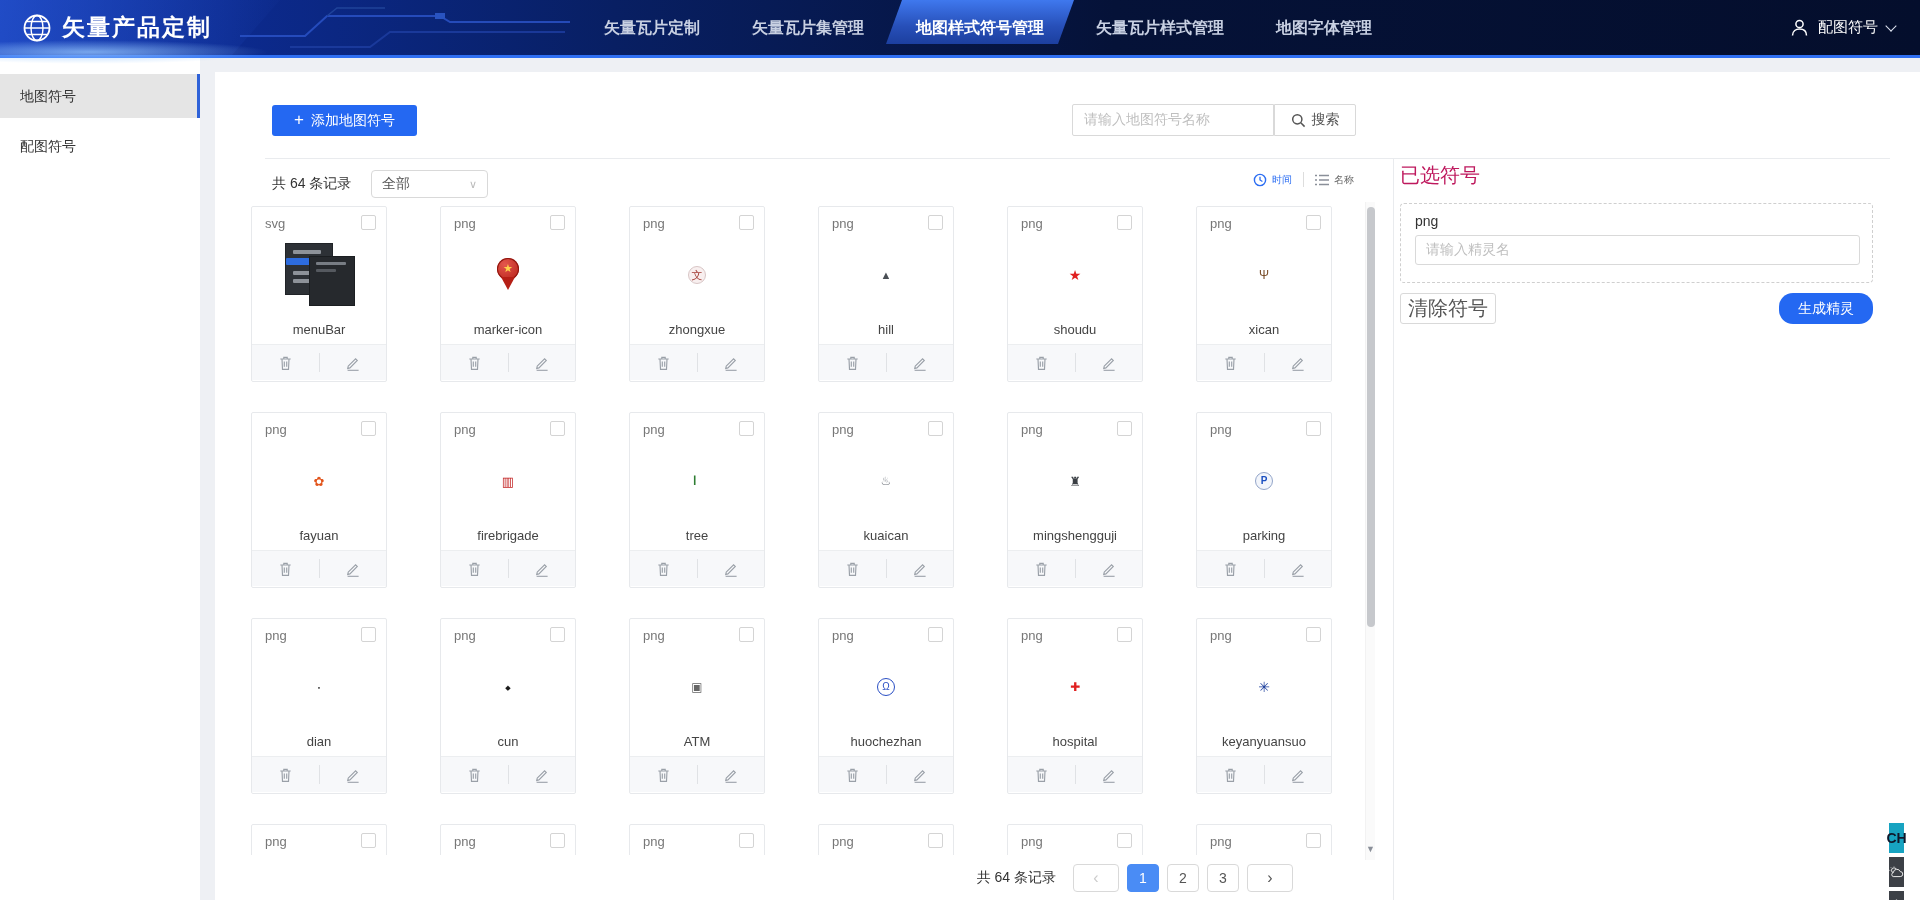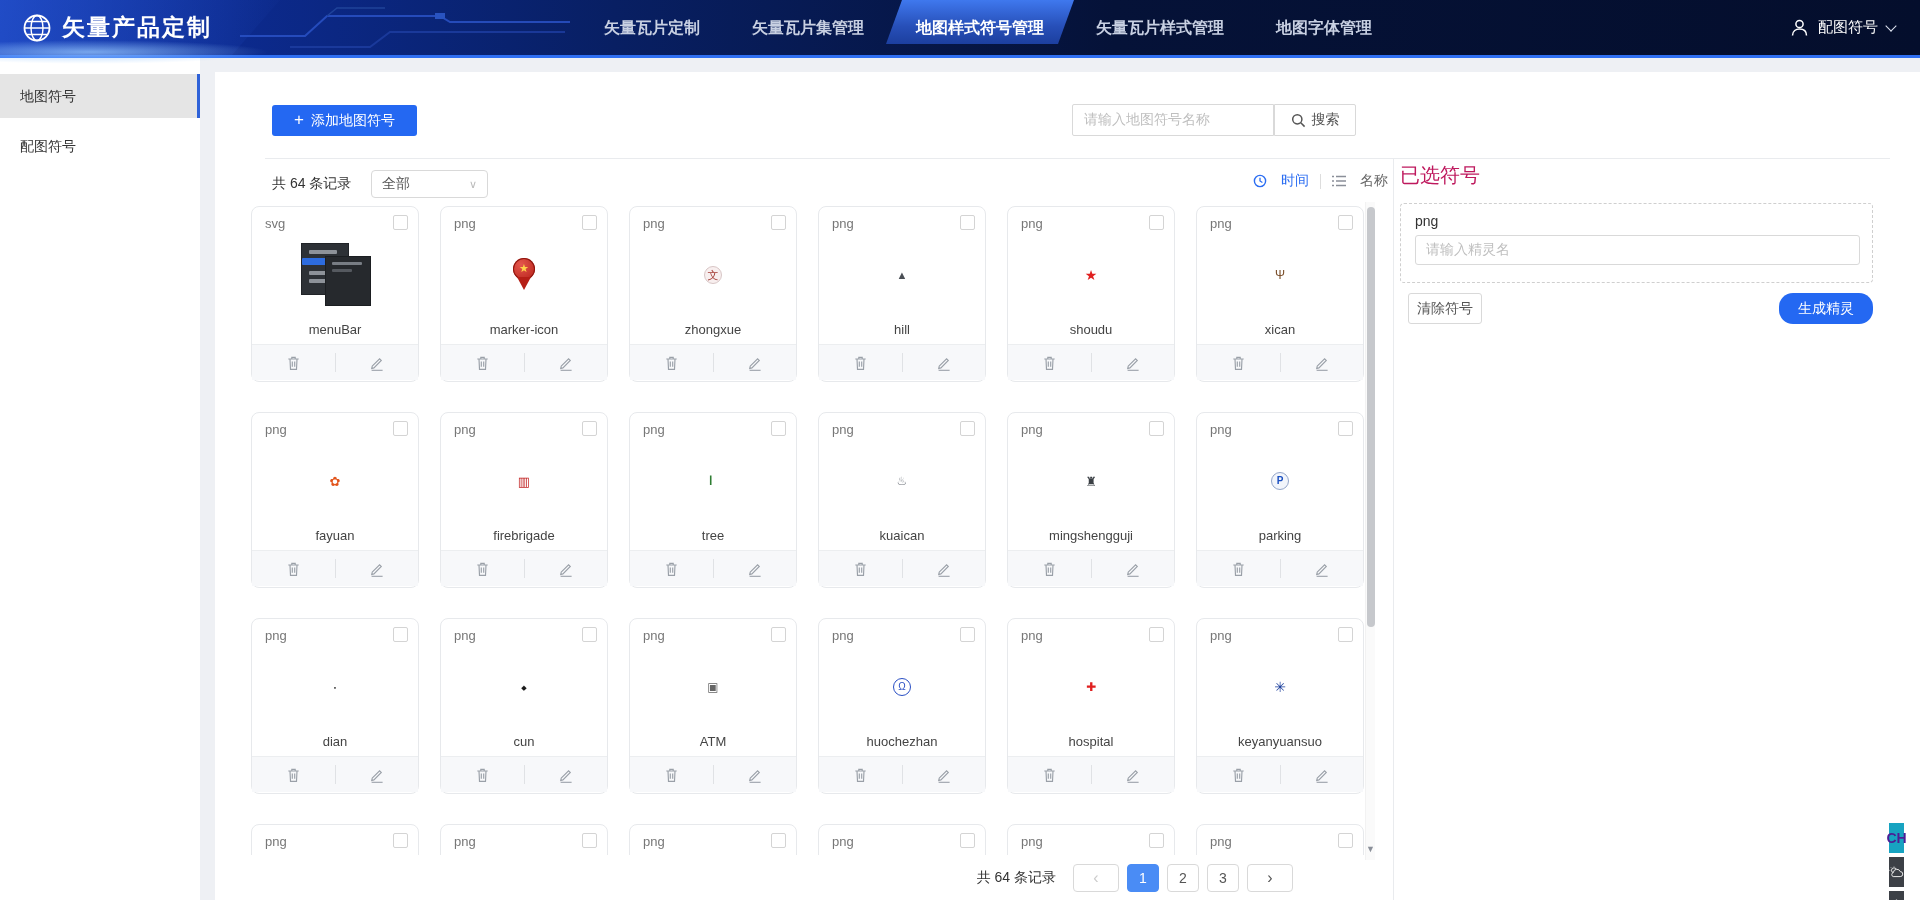--- a/index.html
+++ b/index.html
@@ -50,29 +50,29 @@
     justify-content:center;gap:6px;cursor:pointer}
 
   
   .divider-top{position:absolute;left:50px;top:86px;width:1625px;height:1px;background:#e9ebee}
   .total-text{position:absolute;left:57px;top:103px;font-size:14px;color:#333}
   .filter-select{position:absolute;left:156px;top:98px;width:117px;height:28px;border:1px solid #d9d9d9;
     border-radius:4px;display:flex;align-items:center;justify-content:space-between;padding:0 10px;
     font-size:14px;color:#555;cursor:pointer;background:#fff}
   .sel-chev{color:#bbb;font-size:11px}
   .sorts{position:absolute;left:1038px;top:100px;display:flex;align-items:center;gap:11px}
-  .sort{display:flex;align-items:center;gap:14px;font-size:14px;cursor:pointer}
+  .sort{display:flex;align-items:center;gap:5px;font-size:10px;cursor:pointer}
   .sort.time{color:#2b6df2}
   .sort.name{color:#666}
   .sort-sep{width:1px;height:15px;background:#ddd}
 
   
   .grid{position:absolute;left:36px;top:134px;width:1113px;height:649px;overflow:hidden;
     display:grid;grid-template-columns:repeat(6,168px);column-gap:21px;row-gap:30px;align-content:start}
-  .card{width:168px;height:176px;border:1px solid #e7e9ec;border-radius:8px;background:#fff}
+  .card{width:136px;height:176px;border:1px solid #e7e9ec;border-radius:2px;background:#fff}
   .card-top{position:relative;height:138px;border-bottom:1px solid #eceef0;cursor:pointer}
   .card-type{position:absolute;left:13px;top:9px;font-size:13px;color:#777}
   .card-checkbox{position:absolute;right:10px;top:8px;width:15px;height:15px;border:1px solid #d4d4d4;
     border-radius:2px;background:#fff;cursor:pointer}
   .card-icon{position:absolute;left:0;right:0;top:32px;height:72px;display:flex;align-items:center;justify-content:center}
   .g-circle{display:flex;align-items:center;justify-content:center;width:18px;height:18px;border-radius:50%}
   .card-name{position:absolute;left:0;right:0;bottom:7px;text-align:center;font-size:13px;color:#444}
   .card-actions{height:35px;background:#f7f8fa;display:flex;align-items:center;position:relative}
   .act{width:50%;display:flex;justify-content:center;align-items:center;height:100%;cursor:pointer}
   .act-sep{position:absolute;left:50%;top:8px;width:1px;height:19px;background:#e0e2e5}
@@ -114,28 +114,28 @@
 
   
   .panel-divider{position:absolute;left:1178px;top:86px;width:1px;height:742px;background:#e9ebee}
   .panel{position:absolute;left:1185px;top:90px;width:488px}
   .panel-title{font-size:20px;color:#be185d}
   .panel-box{margin-top:14px;width:473px;height:80px;border:1px dashed #cfcfcf;border-radius:4px;padding:9px 14px}
   .panel-fmt{font-size:14px;color:#333}
   .panel-input{margin-top:6px;width:445px;height:30px;border:1px solid #d9d9d9;border-radius:3px;
     display:flex;align-items:center;padding:0 10px;color:#bfbfbf;font-size:14px;background:#fff}
   .panel-actions{margin-top:10px;position:relative;width:473px;height:31px}
-  .clear-btn{position:absolute;left:8px;top:0;width:74px;height:31px;border:1px solid #d9d9d9;border-radius:3px;
-    color:#555;font-size:14px;background:#fff;display:flex;align-items:center;justify-content:center;cursor:pointer}
+  .clear-btn{position:absolute;left:0;top:0;width:96px;height:31px;border:1px solid #d9d9d9;border-radius:3px;
+    color:#555;font-size:20px;background:#fff;display:flex;align-items:center;justify-content:center;cursor:pointer}
   .gen-btn{position:absolute;right:0;top:0;width:94px;height:31px;background:#2468f2;border-radius:14px;
     color:#fff;font-size:14px;display:flex;align-items:center;justify-content:center;cursor:pointer}
 
   
   .edge-widgets{position:absolute;right:0;top:823px;width:31px;z-index:9}
-  .widget{width:15px;height:30px;display:flex;align-items:center;justify-content:center;color:#4c1d95;
+  .widget{width:15px;height:30px;display:flex;align-items:center;justify-content:center;color:#0f172a;
     margin-bottom:4px;cursor:pointer}
   .widget.ch{background:#17a3c1;font-size:14px;font-weight:bold}
   .widget.dark{background:#3c4046}
 </style>
 </head>
 <body>
 
 <div class="navbar">
   <div class="nav-glow"></div>
   <div class="nav-streak"></div>

